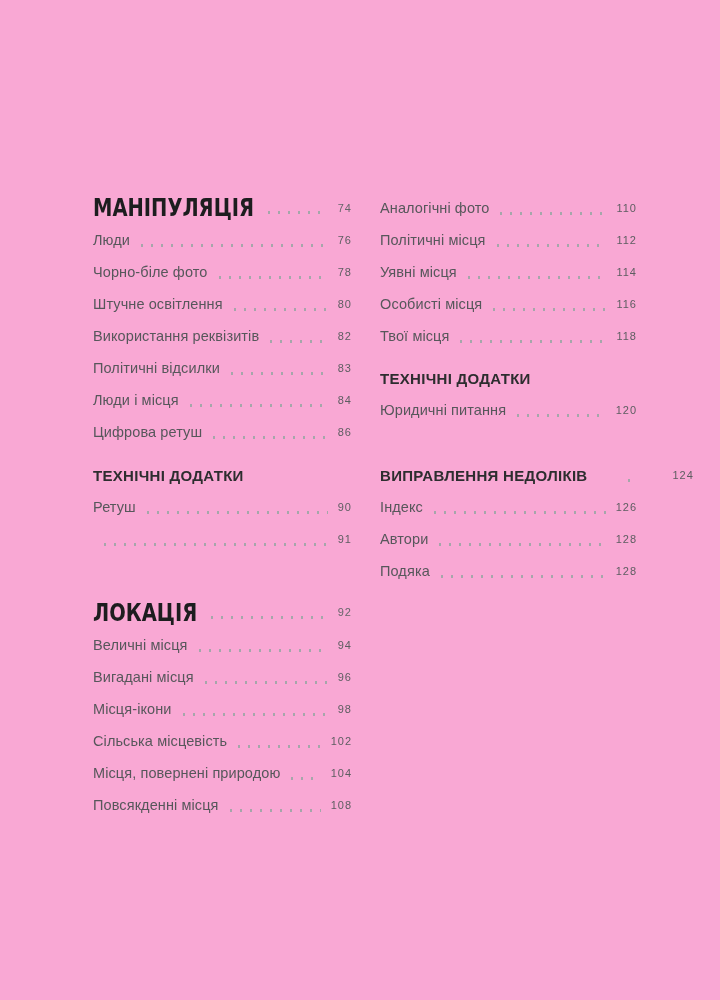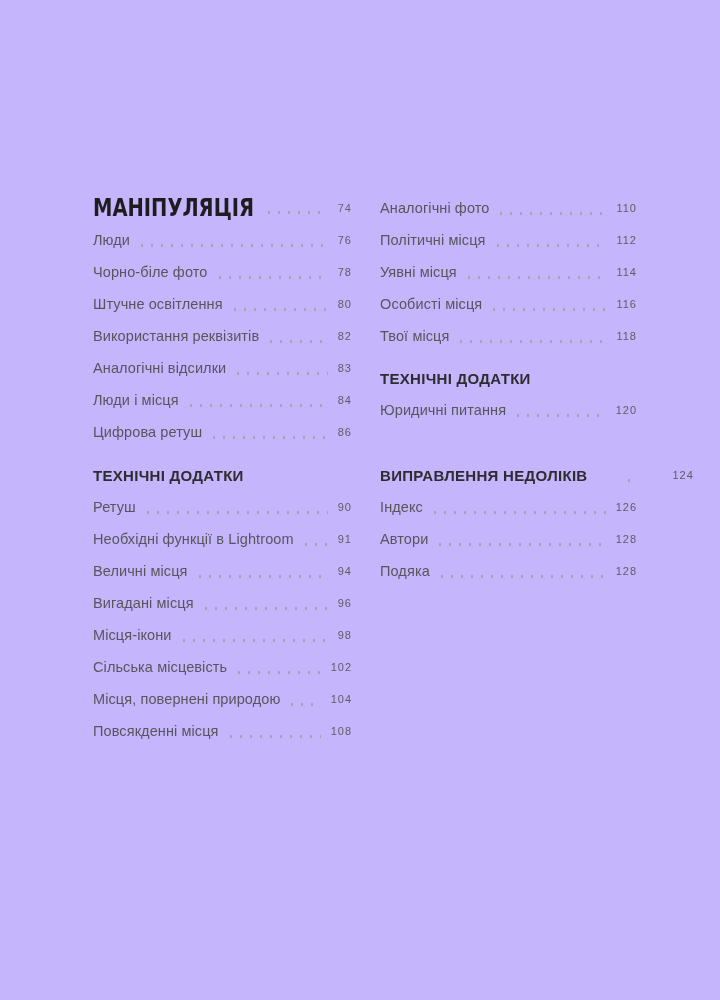--- a/index.html
+++ b/index.html
@@ -3,21 +3,21 @@
 <meta charset="utf-8">
 <style>
   html, body { margin: 0; padding: 0; }
   body {
     width: 720px; height: 1000px;
     background: #ffffff;
     position: relative;
     overflow: hidden;
     font-family: "Liberation Sans", sans-serif;
   }
-  .page { position: absolute; inset: 0; background: #c4b5fd; }
+  .page { position: absolute; inset: 0; background: #f9a8d4; }
 
   .col { position: absolute; }
   .col-left  { left: 93px;  top: 191px; width: 259px; }
   .col-right { left: 380px; top: 192px; width: 257px; }
 
   .row {
     display: flex;
     align-items: center;
     height: 32px;
   }
@@ -111,21 +111,21 @@
       <span class="label">Штучне освітлення</span>
       <span class="leader"></span>
       <span class="num">80</span>
     </div>
     <div class="row entry">
       <span class="label">Використання реквізитів</span>
       <span class="leader"></span>
       <span class="num">82</span>
     </div>
     <div class="row entry">
-      <span class="label">Аналогічні відсилки</span>
+      <span class="label">Політичні відсилки</span>
       <span class="leader"></span>
       <span class="num">83</span>
     </div>
     <div class="row entry">
       <span class="label">Люди і місця</span>
       <span class="leader"></span>
       <span class="num">84</span>
     </div>
     <div class="row entry">
       <span class="label">Цифрова ретуш</span>
@@ -136,25 +136,29 @@
     <div class="row subheader mt-11">
       <span class="label">ТЕХНІЧНІ ДОДАТКИ</span>
     </div>
 
     <div class="row entry">
       <span class="label">Ретуш</span>
       <span class="leader"></span>
       <span class="num">90</span>
     </div>
     <div class="row entry">
-      <span class="label">Необхідні функції в Lightroom</span>
       <span class="leader"></span>
       <span class="num">91</span>
     </div>
 
+    <div class="row chapter chapter2 mt-40">
+      <span class="label fix-b">ЛОКАЦІЯ</span>
+      <span class="leader"></span>
+      <span class="num">92</span>
+    </div>
 
     <div class="row entry">
       <span class="label">Величні місця</span>
       <span class="leader"></span>
       <span class="num">94</span>
     </div>
     <div class="row entry">
       <span class="label">Вигадані місця</span>
       <span class="leader"></span>
       <span class="num">96</span>

